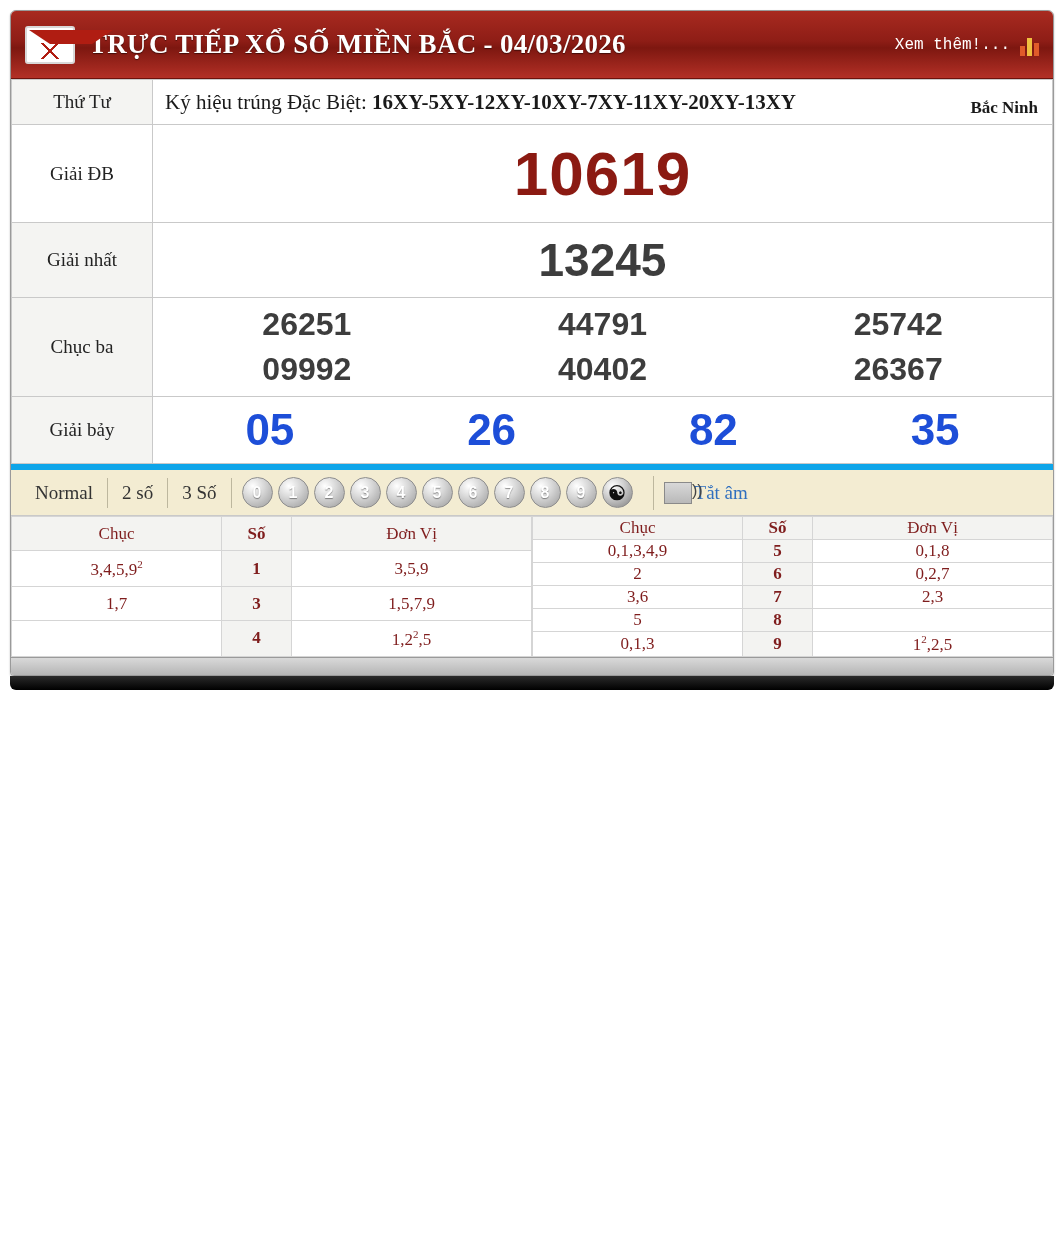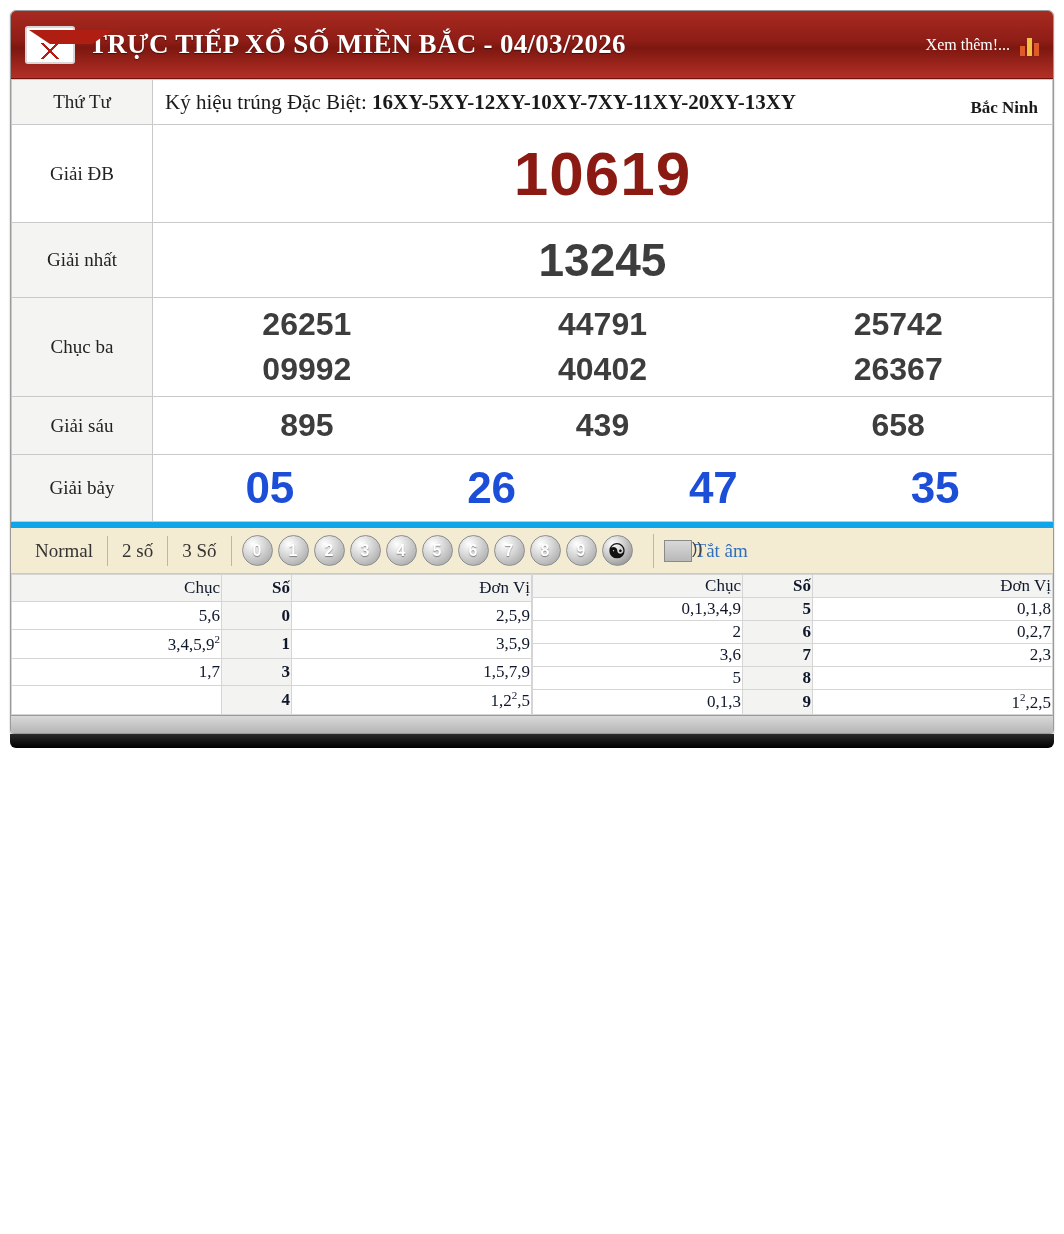--- a/index.html
+++ b/index.html
@@ -67,21 +67,21 @@
     text-shadow: 0 1px 1px rgba(0,0,0,.5);
     white-space: nowrap;
   }
   .header-right {
     margin-left: auto;
     display: flex; align-items: center; gap: 10px;
   }
   .xemthem {
     color: #ffffff;
     font-size: 16px;
-    font-family: Liberation Serif, serif;
+    font-family: Liberation Mono, monospace;
     white-space: nowrap;
   }
   .chart-icon { display: flex; align-items: flex-end; gap: 2px; height: 22px; }
   .chart-icon i { display:block; width: 5px; background: #e8b23a; }
   .chart-icon i:nth-child(1){ height: 10px; background:#e05b2a; }
   .chart-icon i:nth-child(2){ height: 18px; background:#f0c040; }
   .chart-icon i:nth-child(3){ height: 13px; background:#e05b2a; }
 
   
   table.results { width: 100%; border-collapse: collapse; background: #fff; }
@@ -173,23 +173,23 @@
     content:"))"; position:absolute; right:-12px; top:-1px;
     font-size: 16px; color:#444;
   }
   .tatam { color: #2f6fbf; font-size: 19px; font-family: "Liberation Serif", serif; }
 
   
   .stats { display: flex; width: 100%; background:#fff; }
   .stats table { width: 50%; border-collapse: collapse; }
   .stats td, .stats th {
     border: 1px solid #d5d5d5;
-    text-align: right;
+    text-align: center;
     font-size: 17px;
-    color: #0f172a;
+    color: #7f1d1d;
     height: 22px;
     font-family: "Liberation Serif", serif;
     font-weight: normal;
   }
   .stats th { background: #f3f3f1; font-size: 17px; }
   .stats th.so, .stats td.so { background: #f3f3f1; font-weight: bold; width: 70px; }
   .stats .colA { width: 210px; }
   sup { font-size: 11px; }
 
   .bottom-bar {
@@ -261,38 +261,28 @@
           <div class="nums">
             <div>09992</div>
             <div>40402</div>
             <div>26367</div>
           </div>
         </td>
       </tr>
 
 
 
-      <tr class="g6">
-        <td class="lbl">Giải sáu</td>
-        <td class="cell-pad">
-          <div class="nums">
-            <div>895</div>
-            <div>439</div>
-            <div>658</div>
-          </div>
-        </td>
-      </tr>
 
       <tr class="g7">
         <td class="lbl">Giải bảy</td>
         <td class="cell-pad">
           <div class="nums">
             <div>05</div>
             <div>26</div>
-            <div>47</div>
+            <div>82</div>
             <div>35</div>
           </div>
         </td>
       </tr>
     </tbody>
       </table>
 
     <div class="toolbar">
       <div class="tb-btn first">Normal</div>
       <div class="tb-btn">2 số</div>
@@ -319,25 +309,20 @@
 
     <div class="stats">
       <table>
         <tbody>
             <tr>
           <th class="colA">Chục</th>
           <th class="so">Số</th>
           <th>Đơn Vị</th>
         </tr>
         <tr>
-          <td>5,6</td>
-          <td class="so">0</td>
-          <td>2,5,9</td>
-        </tr>
-        <tr>
           <td>3,4,5,9<sup>2</sup></td>
           <td class="so">1</td>
           <td>3,5,9</td>
         </tr>
         <tr>
           <td>1,7</td>
           <td class="so">3</td>
           <td>1,5,7,9</td>
         </tr>
         <tr>

